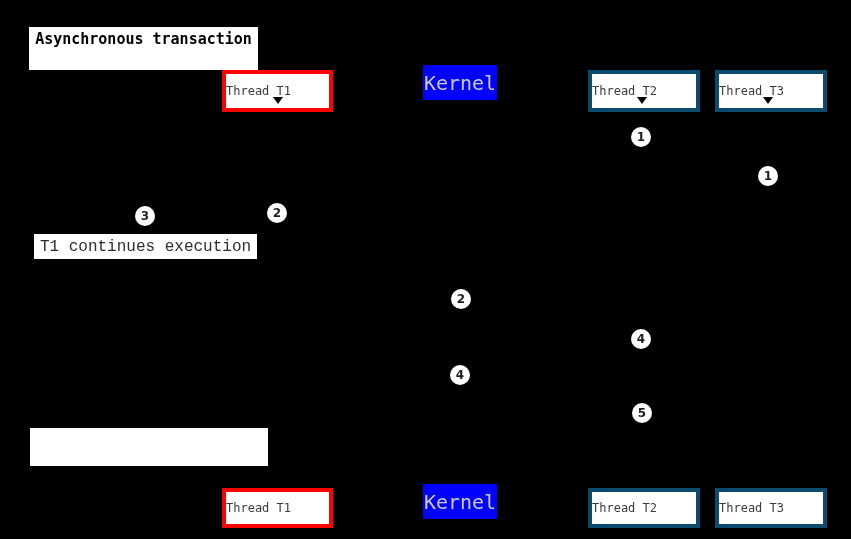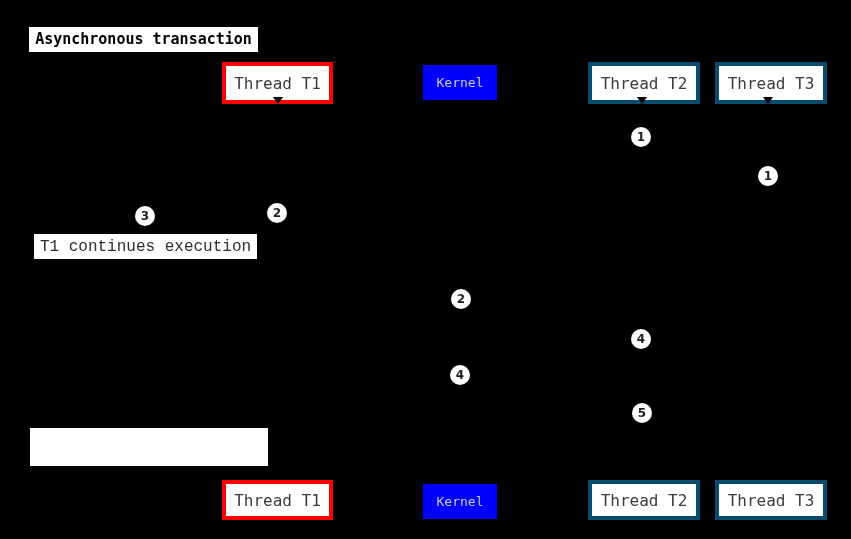--- a/index.html
+++ b/index.html
@@ -13,52 +13,52 @@
     height: 539px;
     background: #000000;
     overflow: hidden;
     font-family: "DejaVu Sans Mono", monospace;
   }
   .title-box {
     position: absolute;
     left: 29px;
     top: 27px;
     width: 229px;
-    height: 25px;
+    height: 43px;
     background: #ffffff;
     color: #000000;
     font-size: 15px;
     font-weight: bold;
     line-height: 25px;
     text-align: center;
     box-sizing: border-box;
     white-space: nowrap;
   }
   .pbox {
     position: absolute;
     box-sizing: border-box;
     background: #ffffff;
     display: flex;
     align-items: center;
-    justify-content: center;
-    font-size: 16px;
+    font-size: 12px;
     color: #3b3b3b;
     white-space: nowrap;
+    margin-top: 8px;
   }
   .pbox.red-border  { border: 4px solid #ff0000; }
   .pbox.blue-border { border: 4px solid #0c4a6e; }
   .kbox {
     position: absolute;
     box-sizing: border-box;
     background: #0000ff;
     color: #cccccc;
     display: flex;
     align-items: center;
     justify-content: center;
-    font-size: 13px;
+    font-size: 20px;
     white-space: nowrap;
   }
   .badge {
     position: absolute;
     width: 20px;
     height: 20px;
     border-radius: 50%;
     background: #ffffff;
     color: #1f1f1f;
     font-family: "DejaVu Sans", sans-serif;

